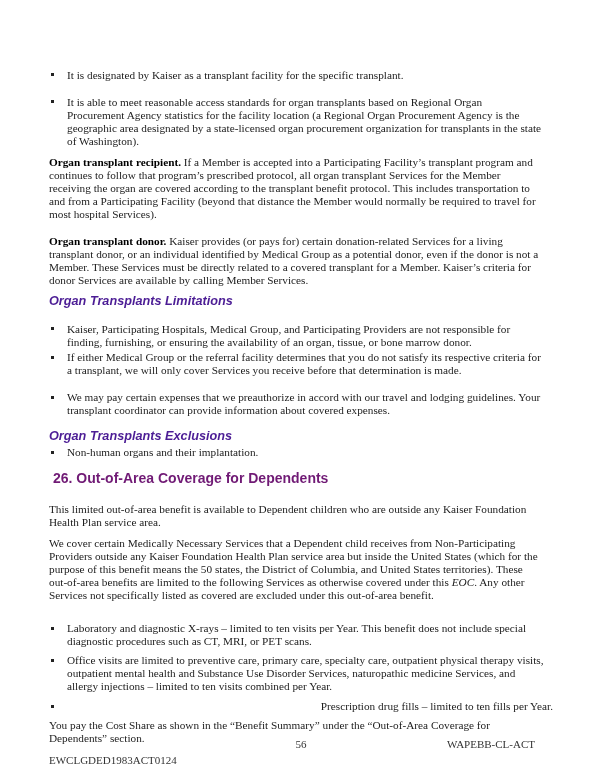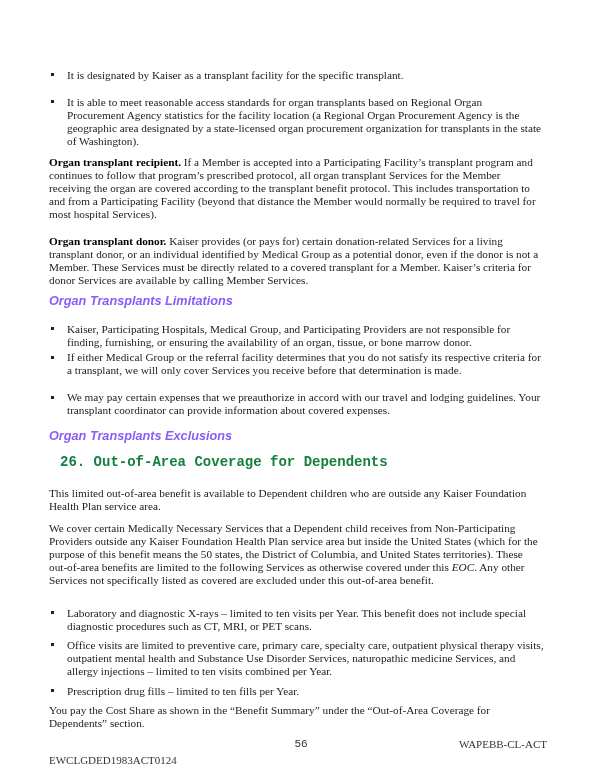--- a/index.html
+++ b/index.html
@@ -8,44 +8,44 @@
     font-family: "Liberation Serif", serif; color: #1c1c1c;
   }
   .page-content { position: absolute; left: 49px; top: 48.5px; width: 504px; }
   .block { font-size: 11.25px; line-height: 13px; margin: 0; white-space: pre; }
   .li { position: relative; padding-left: 18px; }
   .bullet { position: absolute; left: 1.5px; top: 4.5px; width: 3px; height: 3px; background: #222; }
   .lead { font-weight: bold; color: #000; text-align: right; }
   .em { font-style: italic; }
   .h-sub {
     font-family: "Liberation Sans", sans-serif; font-weight: bold; font-style: italic;
-    font-size: 12.7px; line-height: 16px; color: #8b5cf6; margin: 0; white-space: nowrap;
+    font-size: 12.7px; line-height: 16px; color: #4c1d95; margin: 0; white-space: nowrap;
   }
   .h-sec {
-    font-family: Liberation Mono, monospace; font-weight: bold;
-    font-size: 14px; line-height: 18px; color: #15803d; margin: 11px; white-space: nowrap;
+    font-family: Liberation Sans, sans-serif; font-weight: bold;
+    font-size: 14px; line-height: 18px; color: #701a75; margin: 4px; white-space: nowrap;
   }
   .mt0 { margin-top: 0; }
   .mt15 { margin-top: 16px; }
   .mt25 { margin-top: 2.5px; }
   .mt55 { margin-top: 5.5px; }
   .mt6 { margin-top: 6px; }
   .mt65 { margin-top: 20px; }
-  .mt7 { margin-top: 7px; }
+  .mt7 { margin-top: 7px; text-align: right; }
   .mt75 { margin-top: 14px; }
   .mt85 { margin-top: 8.5px; }
   .mt95 { margin-top: 9.5px; }
   .mt105 { margin-top: 10.5px; }
   .footer {
     position: absolute; left: 49px; top: 737px; width: 502px; height: 14px;
     font-size: 11px; line-height: 14px; color: #333;
   }
   .footer-left { position: absolute; left: 0; top: 16px; white-space: nowrap; }
-  .footer-center { position: absolute; left: 0; width: 504px; top: 0; text-align: center; font-family: Liberation Mono, monospace; }
-  .footer-right { position: absolute; right: 4px; top: 0; white-space: nowrap; }
+  .footer-center { position: absolute; left: 0; width: 504px; top: 0; text-align: center; }
+  .footer-right { position: absolute; right: 16px; top: 0; white-space: nowrap; }
 </style>
 </head>
 <body>
 
 <div class="page-content">
 
   <div class="block li mt65"><span class="bullet"></span><span>It is designated by Kaiser as a transplant facility for the specific transplant.</span></div>
   <div class="block li mt75"><span class="bullet"></span><span>It is able to meet reasonable access standards for organ transplants based on Regional Organ
 Procurement Agency statistics for the facility location (a Regional Organ Procurement Agency is the
 geographic area designated by a state-licensed organ procurement organization for transplants in the state
@@ -64,20 +64,21 @@
 
   <h3 class="h-sub mt55">Organ Transplants Limitations</h3>
   <div class="block li mt75"><span class="bullet"></span><span>Kaiser, Participating Hospitals, Medical Group, and Participating Providers are not responsible for
 finding, furnishing, or ensuring the availability of an organ, tissue, or bone marrow donor.</span></div>
   <div class="block li mt25"><span class="bullet"></span><span>If either Medical Group or the referral facility determines that you do not satisfy its respective criteria for
 a transplant, we will only cover Services you receive before that determination is made.</span></div>
   <div class="block li mt75"><span class="bullet"></span><span>We may pay certain expenses that we preauthorize in accord with our travel and lodging guidelines. Your
 transplant coordinator can provide information about covered expenses.</span></div>
 
   <h3 class="h-sub mt105">Organ Transplants Exclusions</h3>
+  <div class="block li mt25"><span class="bullet"></span><span>Non-human organs and their implantation.</span></div>
 
   <h2 class="h-sec mt95">26. Out-of-Area Coverage for Dependents</h2>
   <p class="block mt15">This limited out-of-area benefit is available to Dependent children who are outside any Kaiser Foundation
 Health Plan service area.</p>
   <p class="block mt85"><span>We cover certain Medically Necessary Services that a Dependent child receives from Non-Participating
 Providers outside any Kaiser Foundation Health Plan service area but inside the United States (which for the
 purpose of this benefit means the 50 states, the District of Columbia, and United States territories). These
 out-of-area benefits are limited to the following Services as otherwise covered under this </span><span class="em">EOC</span><span>. Any other
 Services not specifically listed as covered are excluded under this out-of-area benefit.</span></p>
 

